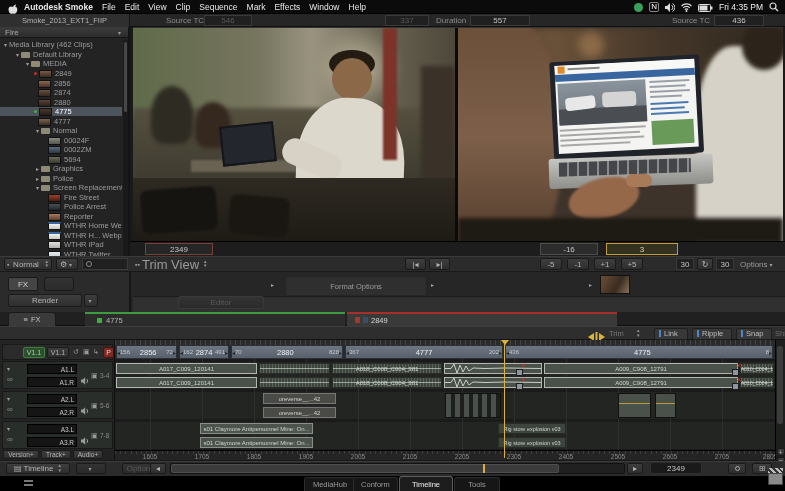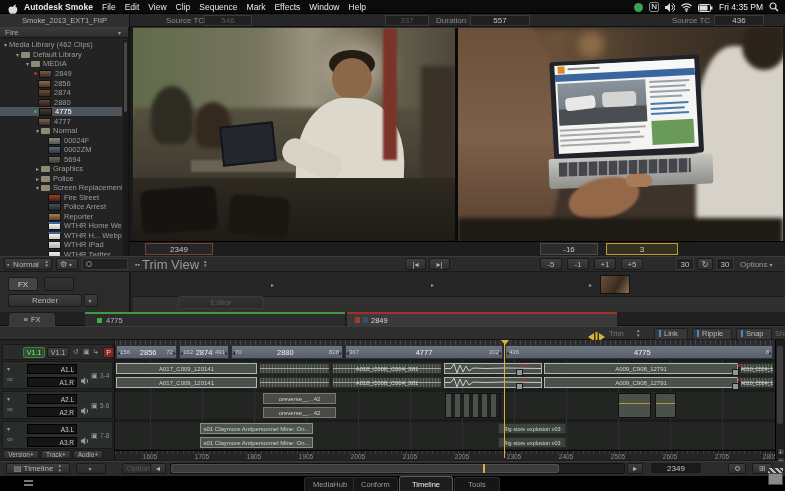--- a/index.html
+++ b/index.html
@@ -341,20 +341,21 @@
   <div class="a" style="left:0;top:272px;width:785px;height:40px;background:#262626;"></div>
   <div class="a" style="left:0;top:272px;width:131px;height:40px;background:#2b2b2b;border-right:2px solid #161616;"></div>
   <div class="a btn" style="left:8px;top:277px;width:30px;height:14px;background:#454545;color:#d0d0d0;">FX</div>
   <div class="a btn dis" style="left:44px;top:277px;width:30px;height:14px;"></div>
   <div class="a btn" style="left:8px;top:294px;width:74px;height:13px;">Render</div>
   <div class="a btn" style="left:84px;top:294px;width:14px;height:13px;">
       <span class="tri">▾</span>
     </div>
   <div class="a" style="left:133px;top:296px;width:652px;height:16px;background:#303030;border-top:1px solid #1c1c1c;"></div>
   <span class="a tri" style="left:271px;top:281px;">▸</span>
+  <div class="a tab-b" style="left:286px;top:277px;width:140px;height:18px;background:#2f2f2f;">Format Options</div>
   <span class="a tri" style="left:431px;top:281px;">▸</span>
   <span class="a tri" style="left:589px;top:281px;">▸</span>
   <div class="a" style="left:600px;top:275px;width:30px;height:19px;background:linear-gradient(120deg,#6a4e38,#3a2c20 60%,#8a7258);border:1px solid #111;"></div>
   <div class="a btn dis" style="left:178px;top:296px;width:86px;height:13px;border-color:#3a3a3a;">Editor</div>
 
   <div class="a" style="left:0;top:312px;width:785px;height:14px;background:#202020;border-bottom:1px solid #0e0e0e;"></div>
   <div class="a f" style="left:8px;top:312px;width:48px;height:14px;background:#3a3a3a;border:1px solid #1a1a1a;border-bottom:none;border-radius:3px 3px 0 0;justify-content:center;gap:3px;font-size:7.5px;color:#c0c0c0;">
       <span>≡</span>
       <span>FX</span>
     </div>

